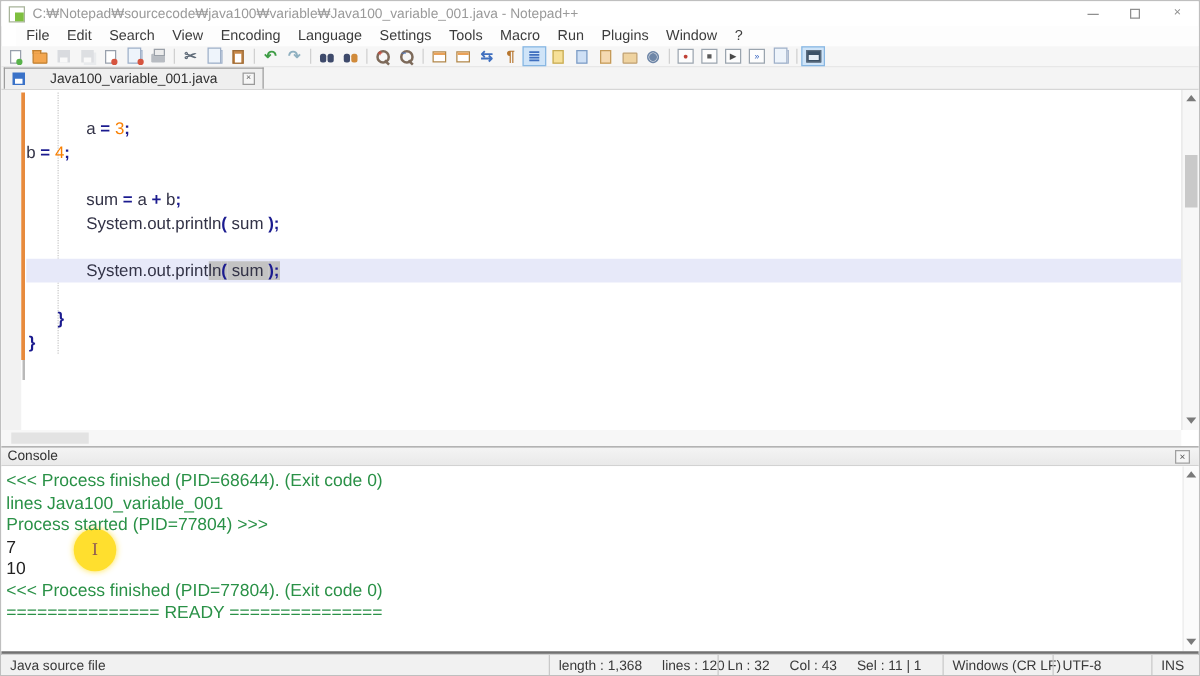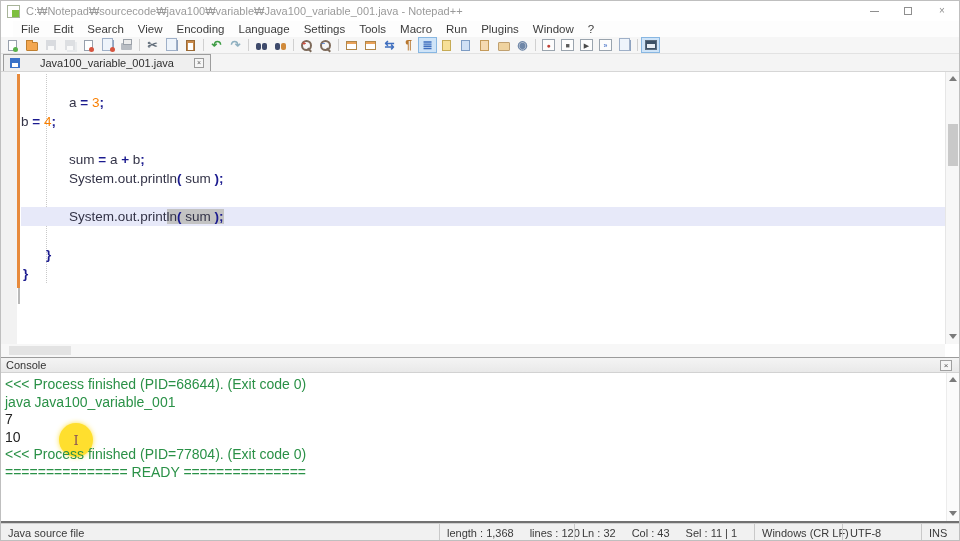--- a/index.html
+++ b/index.html
@@ -305,21 +305,22 @@
     <span class="console-title">Console</span>
     <span class="console-close">×</span>
   </div>
 
   <div class="console-body">
     <div class="click-highlight">
       <span class="ibeam">I</span>
     </div>
     <div class="con-lines">
         <div class="con-line green">&lt;&lt;&lt; Process finished (PID=68644). (Exit code 0)</div>
-        <div class="con-line green">java Java100_variable_001</div>
+        <div class="con-line green">lines Java100_variable_001</div>
+        <div class="con-line green">Process started (PID=77804) &gt;&gt;&gt;</div>
         <div class="con-line dark">7</div>
         <div class="con-line dark">10</div>
         <div class="con-line green">&lt;&lt;&lt; Process finished (PID=77804). (Exit code 0)</div>
         <div class="con-line green">=============== READY ===============</div>
       </div>
     <div class="con-scroll">
       <span class="arr-up" style="top:4px;left:2px"></span>
       <span class="arr-down" style="top:138px;left:2px"></span>
     </div>
   </div>

